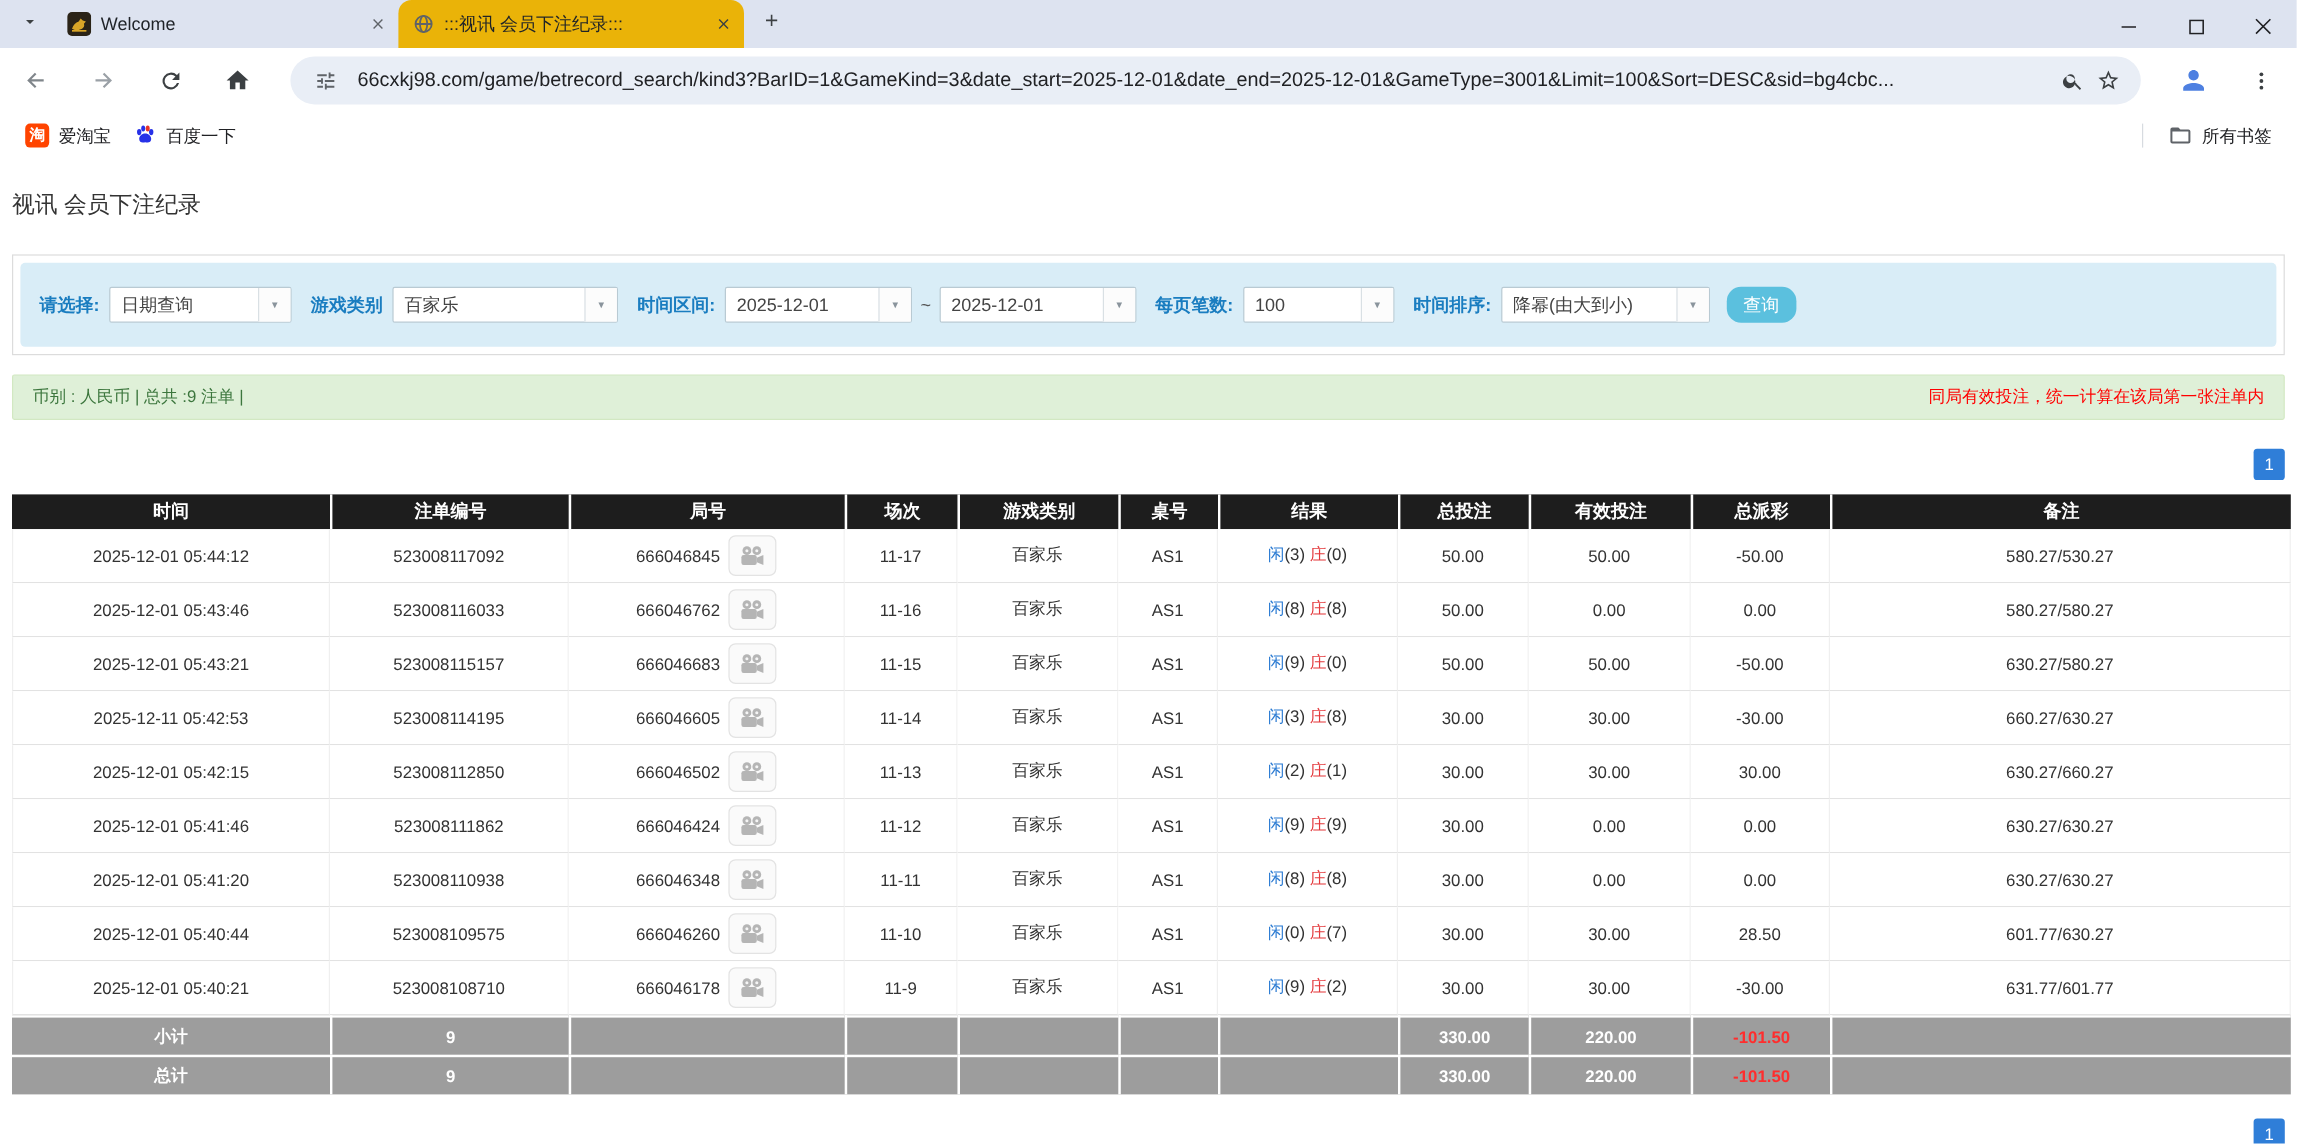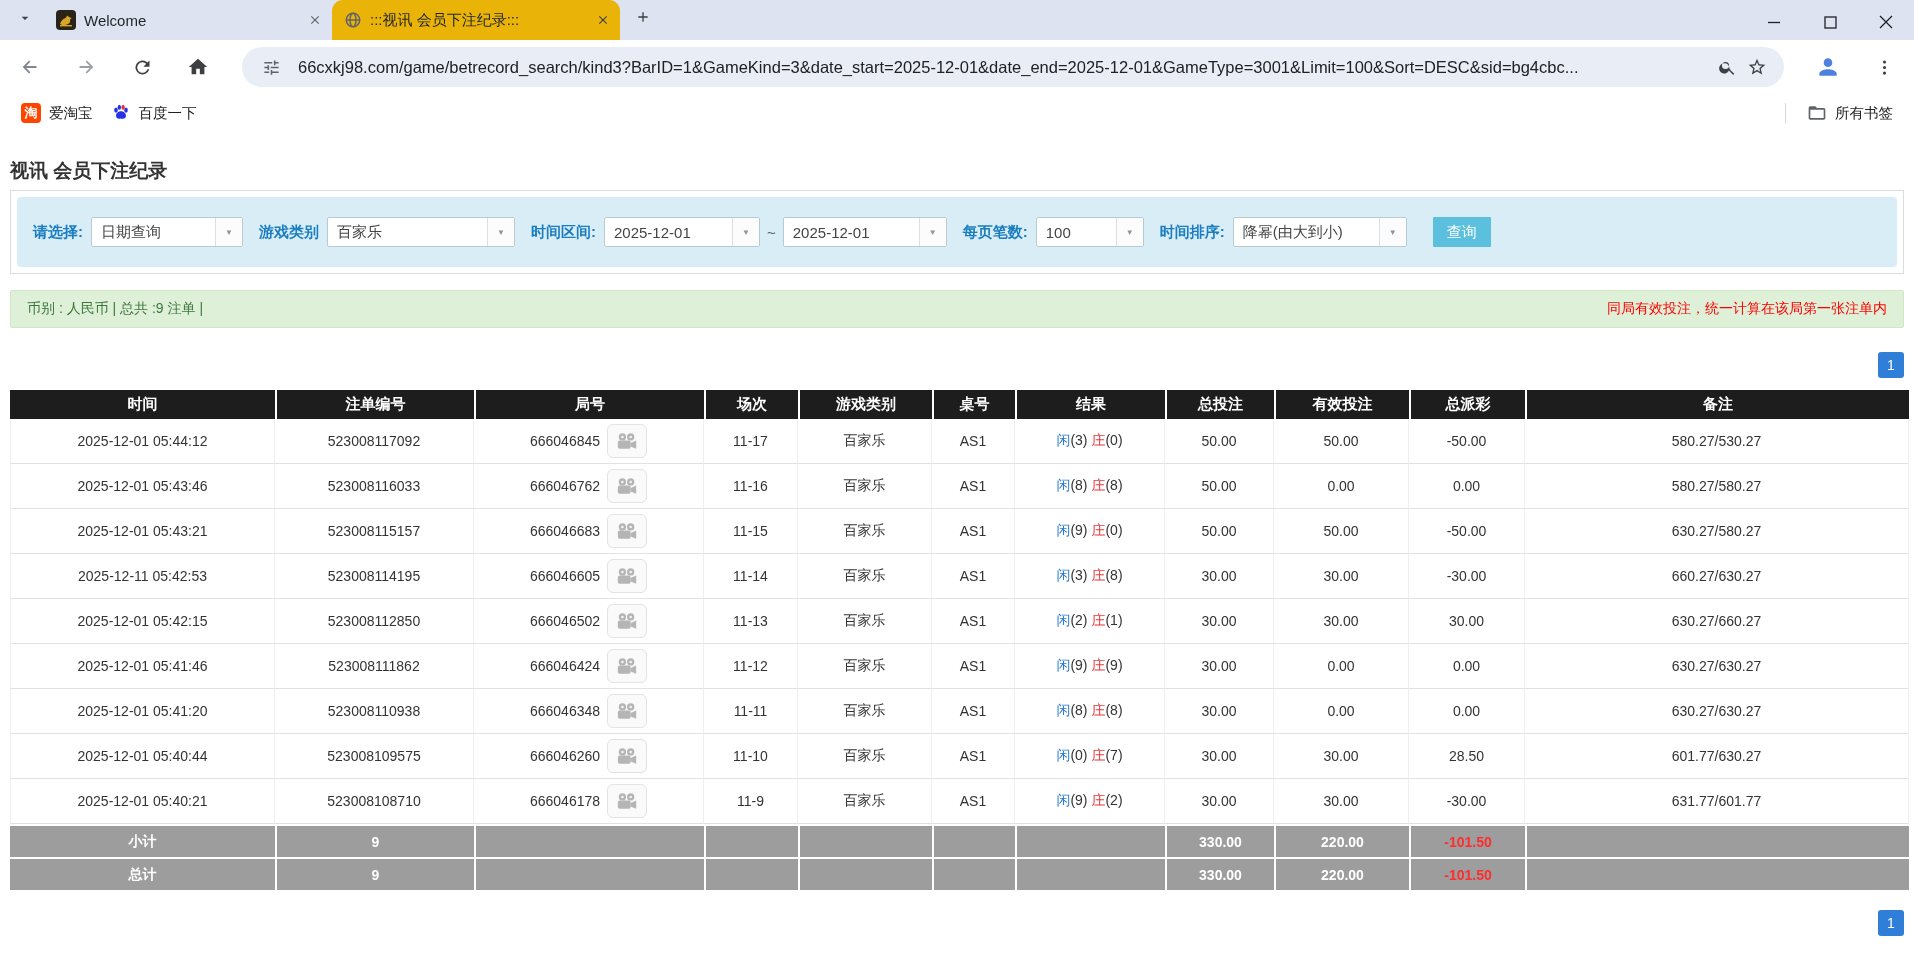--- a/index.html
+++ b/index.html
@@ -28,31 +28,31 @@
   .omni-ic { flex:0 0 auto; display:flex; align-items:center; justify-content:center; width:30px; height:30px; }
 
   .bookmarks-bar { height:38px; background:#fff; display:flex; align-items:center; padding:0 12px; font-size:14.5px; color:#202124; }
   .bm-item { display:flex; align-items:center; gap:8px; padding:4px 9px; border-radius:14px; }
   .taobao-badge { width:20px; height:20px; background:#ff4400; border-radius:4px; color:#fff; font-size:13px; display:flex; align-items:center; justify-content:center; font-weight:700; }
   .bm-right { margin-left:auto; display:flex; align-items:center; }
   .bm-divider { width:1px; height:20px; background:#d7dbe0; margin:0 12px 0 4px; }
 
   
   .page { padding:0 10px; background:#fff; }
-  .page-title { font-size:19px; font-weight:700; color:#333; margin:26px 0 6px 0; }
+  .page-title { font-size:19px; font-weight:400; color:#333; margin:26px 0 28px 0; }
 
   .filter-panel { border:1px solid #dcdcdc; padding:6px; background:#fff; }
   .filter-bar { background:#d9edf7; border-radius:4px; padding:20px 12px; display:flex; align-items:center; }
   .f-label { color:#1a7dc0; font-weight:700; font-size:15px; margin:0 8px 0 16px; white-space:nowrap; }
   .f-label.first { margin-left:4px; }
   .combo { display:flex; align-items:stretch; height:30px; background:#fff; border:1px solid #b9cad3; border-radius:2px; }
   .combo .txt { flex:1; display:flex; align-items:center; padding:0 9px; font-size:15px; color:#444; white-space:nowrap; overflow:hidden; }
   .combo .arrow { width:27px; border-left:1px solid #d9e0e4; background:#fcfcfc; display:flex; align-items:center; justify-content:center; color:#8a949c; font-size:8px; }
   .tilde { margin:0 7px; color:#555; font-size:15px; }
-  .search-btn { margin-left:26px; height:30px; padding:0 14px; background:#5bc0de; color:#fff; border:none; border-radius:1px; font-size:15px; cursor:pointer; }
+  .search-btn { margin-left:14px; height:30px; padding:0 14px; background:#5bc0de; color:#fff; border:none; border-radius:12px; font-size:15px; cursor:pointer; }
 
   .summary-bar { margin-top:16px; height:38px; background:#dff0d8; border:1px solid #d2e8c2; border-radius:2px; padding:0 16px; display:flex; align-items:center; justify-content:space-between; font-size:14px;text-align:right; }
   .summary-left { color:#3c763d; }
   .summary-right { color:#ff0000; }
 
   .pager { display:flex; justify-content:flex-end; margin:24px 0 12px 0; }
   .pager.bottom { margin:20px 0 0 0; }
   .page-btn { min-width:26px; height:26px; padding:0 4px; background:#2f7ed8; color:#fff; font-size:14px; display:flex; align-items:center; justify-content:center; border-radius:3px; }
 
   table.bet { width:100%; border-collapse:separate; border-spacing:0; table-layout:fixed; }
@@ -237,21 +237,21 @@
         <span class="txt">2025-12-01</span>
         <span class="arrow">▼</span>
       </div>
       <span class="tilde">~</span>
       <div class="combo" style="width:164px">
         <span class="txt">2025-12-01</span>
         <span class="arrow">▼</span>
       </div>
 
       <span class="f-label">每页笔数:</span>
-      <div class="combo" style="width:108px">
+      <div class="combo" style="width:126px">
         <span class="txt">100</span>
         <span class="arrow">▼</span>
       </div>
 
       <span class="f-label">时间排序:</span>
       <div class="combo" style="width:174px">
         <span class="txt">降幂(由大到小)</span>
         <span class="arrow">▼</span>
       </div>
 

